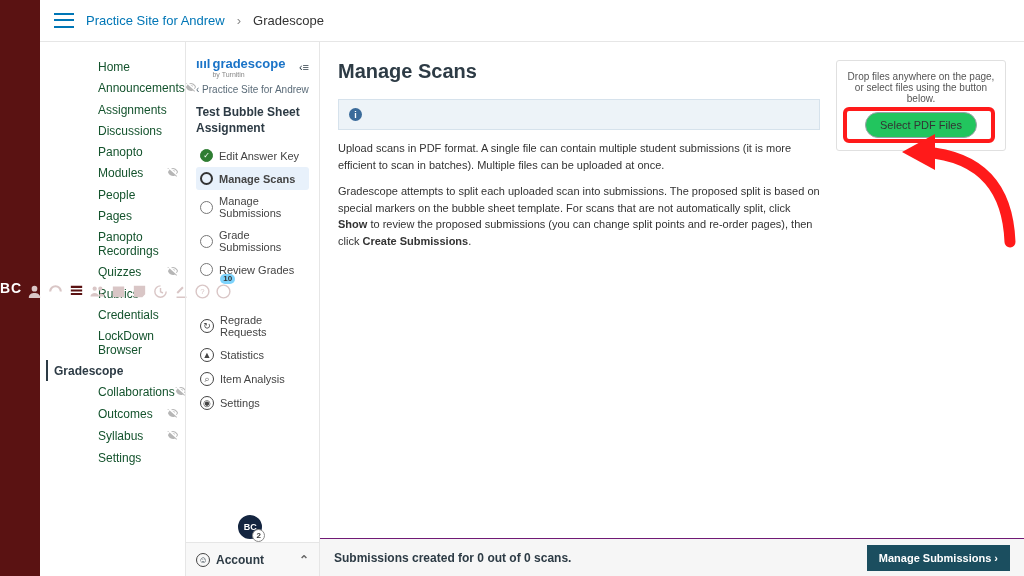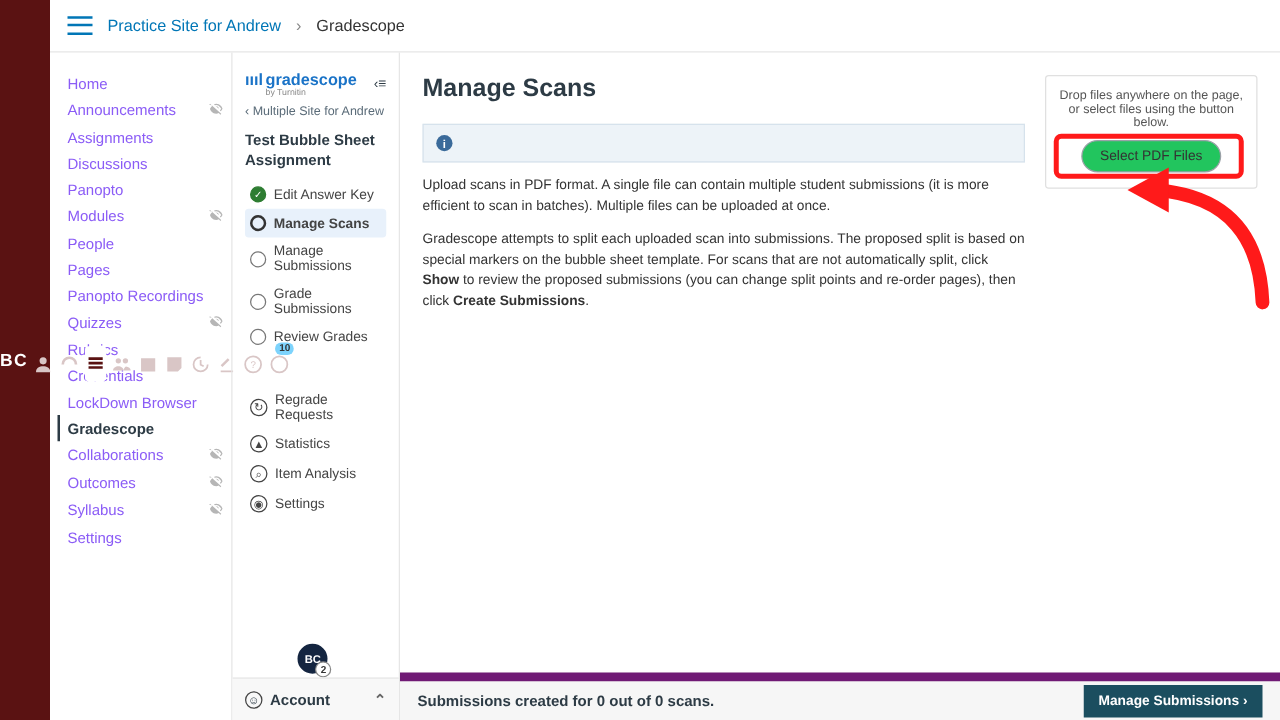--- a/index.html
+++ b/index.html
@@ -25,21 +25,21 @@
 .hamburger { width: 20px; height: 20px; display:flex; flex-direction:column; justify-content:space-around; cursor:pointer;}
 .hamburger span{ height:2px; background:#0076b6; }
 .crumb { color: #0076b6; font-size: 13px; }
 .crumb-sep { color: #888; }
 .crumb-current { color: #333; }
 
 
 .cols { flex: 1; display: flex; min-height: 0; }
 
 .course-nav { width: 145px; padding: 14px 6px 14px 14px; font-size: 12px; }
-.course-nav a { display: flex; align-items: center; justify-content: space-between; color: #8b5cf6; text-decoration: none; padding: 3.5px 0; cursor: pointer; }
+.course-nav a { display: flex; align-items: center; justify-content: space-between; color: #14532d; text-decoration: none; padding: 3.5px 0; cursor: pointer; margin-left: 44px; }
 .course-nav a .hide-ic { color:#b6b6b6; }
 .course-nav a.current { color: #2d3b45; font-weight: 600; border-left: 2px solid #2d3b45; padding-left: 6px; margin-left: -8px; }
 
 .gs-panel { width: 135px; border-left:1px solid #e6e6e6; border-right:1px solid #e6e6e6; padding: 14px 10px 10px 10px; font-size: 11px; display:flex; flex-direction:column; position:relative; }
 .gs-logo-row{ display:flex; align-items:center; justify-content:space-between; margin-bottom:6px;}
 .gs-logo { color:#1a73c7; font-weight:700; font-size:13px; display:flex; align-items:baseline; gap:2px;}
 .gs-logo small{ font-size:7px; color:#888; font-weight:400; display:block;}
 .gs-back { color:#5a6b78; font-size:10px; cursor:pointer; margin-bottom:10px; display:block; }
 .gs-assign { font-weight:700; font-size:12px; line-height:1.3; margin-bottom:8px; }
 .gs-steps { display:flex; flex-direction:column; }
@@ -63,21 +63,21 @@
 .info-banner a { color:#2a6ebb; text-decoration:underline; cursor:pointer;}
 .para { font-size:11px; line-height:1.5; color:#333; margin-bottom:10px; }
 .para b { font-weight:700; }
 
 .drop-card { width:170px; border:1px solid #e0e0e0; border-radius:3px; padding:10px 8px 12px 8px; font-size:10px; text-align:center; color:#555; align-self:flex-start; position:relative;}
 .drop-card .btn { margin-top:8px; display:inline-block; padding:6px 14px; background:#22c55e; border:1px solid #9aa1a7; border-radius:14px; font-size:11px; color:#333; cursor:pointer; }
 .highlight-box{ position:absolute; border:4px solid #ff1a1a; border-radius:6px; pointer-events:none; }
 
 .call-arrow { position:absolute; pointer-events:none; }
 
-.bottom-bar { position:absolute; bottom:0; left:0; right:0; height:38px; border-top:7px solid #701a75; background:#f6f6f6; display:flex; align-items:center; padding:0 14px; font-size:12px; }
+.bottom-bar { position:absolute; bottom:0; left:0; right:0; height:38px; border-top:1px solid #701a75; background:#f6f6f6; display:flex; align-items:center; padding:0 14px; font-size:12px; }
 .bottom-bar .status { font-weight:700; }
 .bottom-bar .mng-btn { margin-left:auto; background:#1b4e5f; color:#fff; padding:7px 12px; font-size:11px; font-weight:600; cursor:pointer; display:flex; align-items:center; gap:4px;}
 
 .eye-off{ width:12px; height:12px; }
 </style>
 </head>
 <body>
 
 <div class="viewport">
   <div class="rail">
@@ -235,21 +235,21 @@
         </nav>
 
       <div class="gs-panel">
         <div class="gs-logo-row">
           <div class="gs-logo">
             <span style="color:#1a73c7">ıııl </span>
             <span><span>gradescope</span><small>by Turnitin</small></span>
           </div>
           <span style="font-size:11px; cursor:pointer;">‹≡</span>
         </div>
-        <a class="gs-back">‹ Multiple Site for Andrew</a>
+        <a class="gs-back">‹ Practice Site for Andrew</a>
         <div class="gs-assign">Test Bubble Sheet Assignment</div>
         <div class="gs-steps" id="gs-steps">
             <div class="gs-step">
               <span class="stepcirc done"></span>
               <span>Edit Answer Key</span>
             </div>
             <div class="gs-step active">
               <span class="stepcirc active-ring"></span>
               <span>Manage Scans</span>
             </div>

